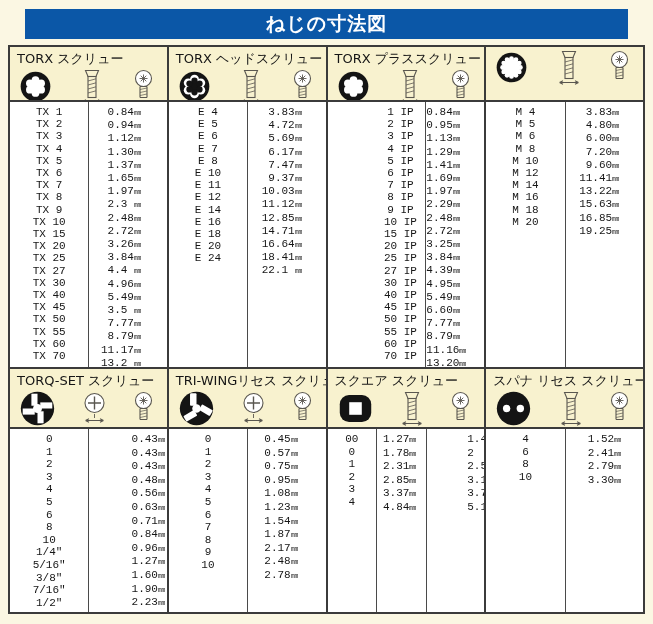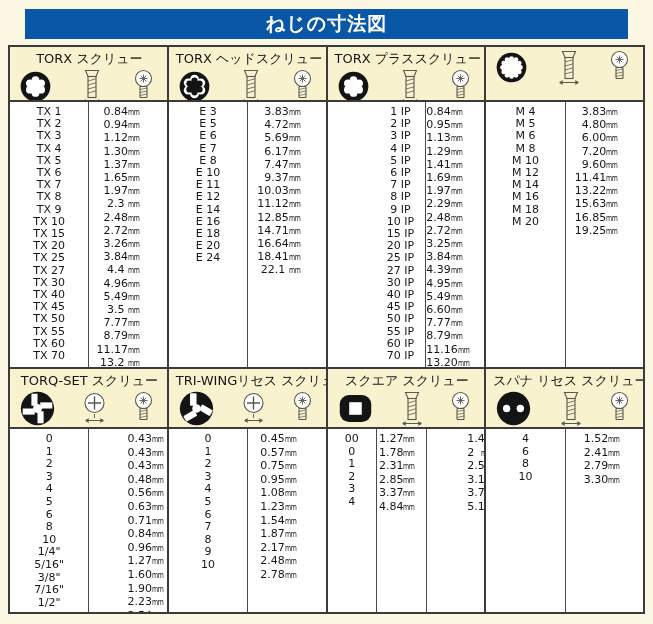--- a/index.html
+++ b/index.html
@@ -12,25 +12,25 @@
         border:2px solid var(--border,#3B3B3B);box-sizing:border-box;}
   #grid-top{top:45px;height:324px;}
   #grid-bottom{top:369px;height:245px;border-top-width:0;}
   .sec{flex:1 1 0;display:flex;flex-direction:column;border-left:2px solid var(--border,#3B3B3B);
         min-width:0;box-sizing:border-box;}
   .sec:first-child{border-left:0;}
   .sec-head{background:var(--head-bg,#F8F2CF);border-bottom:2px solid var(--border,#3B3B3B);
         box-sizing:border-box;padding:2px 5px 0 7px;overflow:hidden;}
   #grid-top .sec-head{height:55px;}
   #grid-bottom .sec-head{height:60px;}
-  .sec-title{font-size:13px;line-height:19px;color:#151515;white-space:nowrap;text-align:center;}
+  .sec-title{font-size:13px;line-height:19px;color:#151515;white-space:nowrap;}
   .icon-row{display:flex;align-items:center;justify-content:space-between;padding:0 8px 0 2px;}
   .icon{display:inline-flex;}
   .icon svg{display:block;}
-  .data{flex:1;display:flex;align-items:stretch;min-height:0;}
+  .data{flex:1;display:flex;align-items:stretch;min-height:0;font-family:Liberation Mono, monospace;}
   .dcol{box-sizing:border-box;padding-top:4px;border-left:1px solid #4a4a4a;overflow:hidden;}
   .dcol:first-child{border-left:0;}
   .cell{font-size:11px;line-height:12.2px;color:#161616;text-align:center;white-space:pre;}
   #grid-bottom .cell{line-height:12.6px;}
   .dcol.val .cell{text-align:right;}
   .unit{display:inline-block;font-size:8px;transform:scaleX(0.78);transform-origin:0 60%;
         letter-spacing:-0.4px;}
 </style>
 </head>
 <body>
@@ -158,21 +158,21 @@
                 <circle cx="10.5" cy="9.5" r="8" fill="#fff"></circle>
                 <path d="M10.5 5.5 v8 M6.5 9.5 h8 M7.7 6.7 l5.6 5.6 M13.3 6.7 l-5.6 5.6" stroke-width="0.9"></path>
                 <path d="M7 17.5 v11 M14 17.5 v11 M7 28.5 h7 M7 17.5 h7"></path>
                 <path d="M7 20.5 l7 -1.5 M7 23.5 l7 -1.5 M7 26.5 l7 -1.5" stroke-width="0.7"></path>
               </svg>
             </span>
           </div>
         </div>
         <div class="data">
           <div class="dcol sizes" style="width: 50%;">
-            <div class="cell">E 3</div>
+            <div class="cell">E 4</div>
             <div class="cell">E 5</div>
             <div class="cell">E 6</div>
             <div class="cell">E 7</div>
             <div class="cell">E 8</div>
             <div class="cell">E 10</div>
             <div class="cell">E 11</div>
             <div class="cell">E 12</div>
             <div class="cell">E 14</div>
             <div class="cell">E 16</div>
             <div class="cell">E 18</div>

